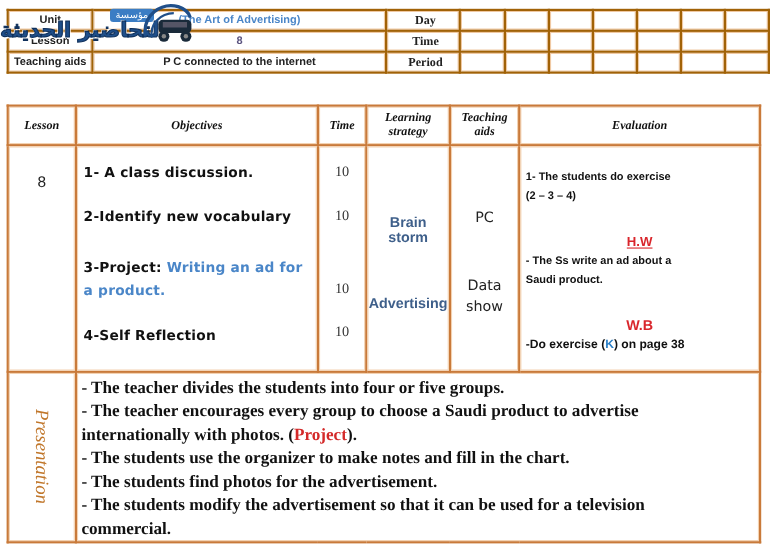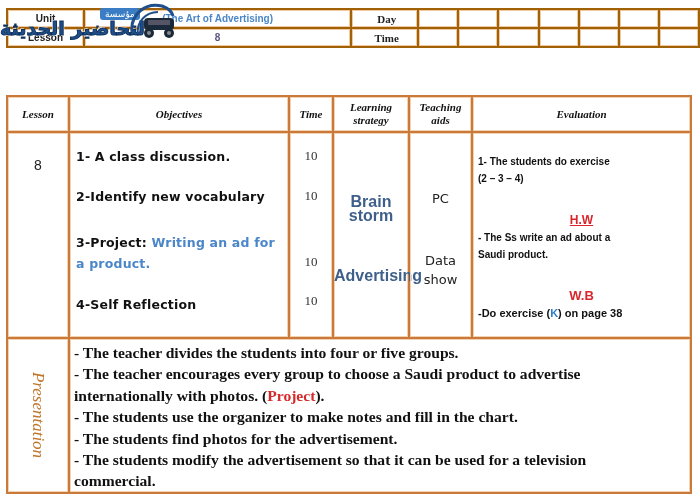--- a/index.html
+++ b/index.html
@@ -109,21 +109,21 @@
       letter-spacing: 0.2px;
     }
     .obj .blue { color: #4a86c8; }
     .time-val {
       position: absolute; left: 0; width: 100%; text-align: center;
       font-family: "Liberation Serif", serif; font-size: 13px; color: #333;
     }
     .strat {
       position: absolute; left: 0; width: 100%; text-align: center;
       font-family: "Liberation Sans", sans-serif; font-weight: bold;
-      font-size: 16px; color: #3e5f8a; line-height: 14px;
+      font-size: 13px; color: #3e5f8a; line-height: 14px;
     }
     .aids {
       position: absolute; left: 0; width: 100%; text-align: center;
       font-family: "DejaVu Sans", sans-serif;
       font-size: 13px; color: #222; line-height: 19px;
     }
     .eval-txt {
       position: absolute; left: 5px; right: 4px;
       font-family: "Liberation Sans", sans-serif; font-weight: bold;
       font-size: 10px; color: #111; line-height: 17px;
@@ -166,20 +166,32 @@
     <td class="blank"></td>
     <td class="blank"></td>
     <td class="blank"></td>
     <td class="blank"></td>
     <td class="blank"></td>
   </tr>
   <tr>
     <td class="lbl">Lesson</td>
     <td class="val val-purple">8</td>
     <td class="dlbl">Time</td>
+    <td class="blank"></td>
+    <td class="blank"></td>
+    <td class="blank"></td>
+    <td class="blank"></td>
+    <td class="blank"></td>
+    <td class="blank"></td>
+    <td class="blank"></td>
+  </tr>
+  <tr>
+    <td class="lbl">Teaching aids</td>
+    <td class="val val-dark">P C connected to the internet</td>
+    <td class="dlbl">Period</td>
     <td class="blank"></td>
     <td class="blank"></td>
     <td class="blank"></td>
     <td class="blank"></td>
     <td class="blank"></td>
     <td class="blank"></td>
     <td class="blank"></td>
   </tr>
 </tbody>
   </table>

